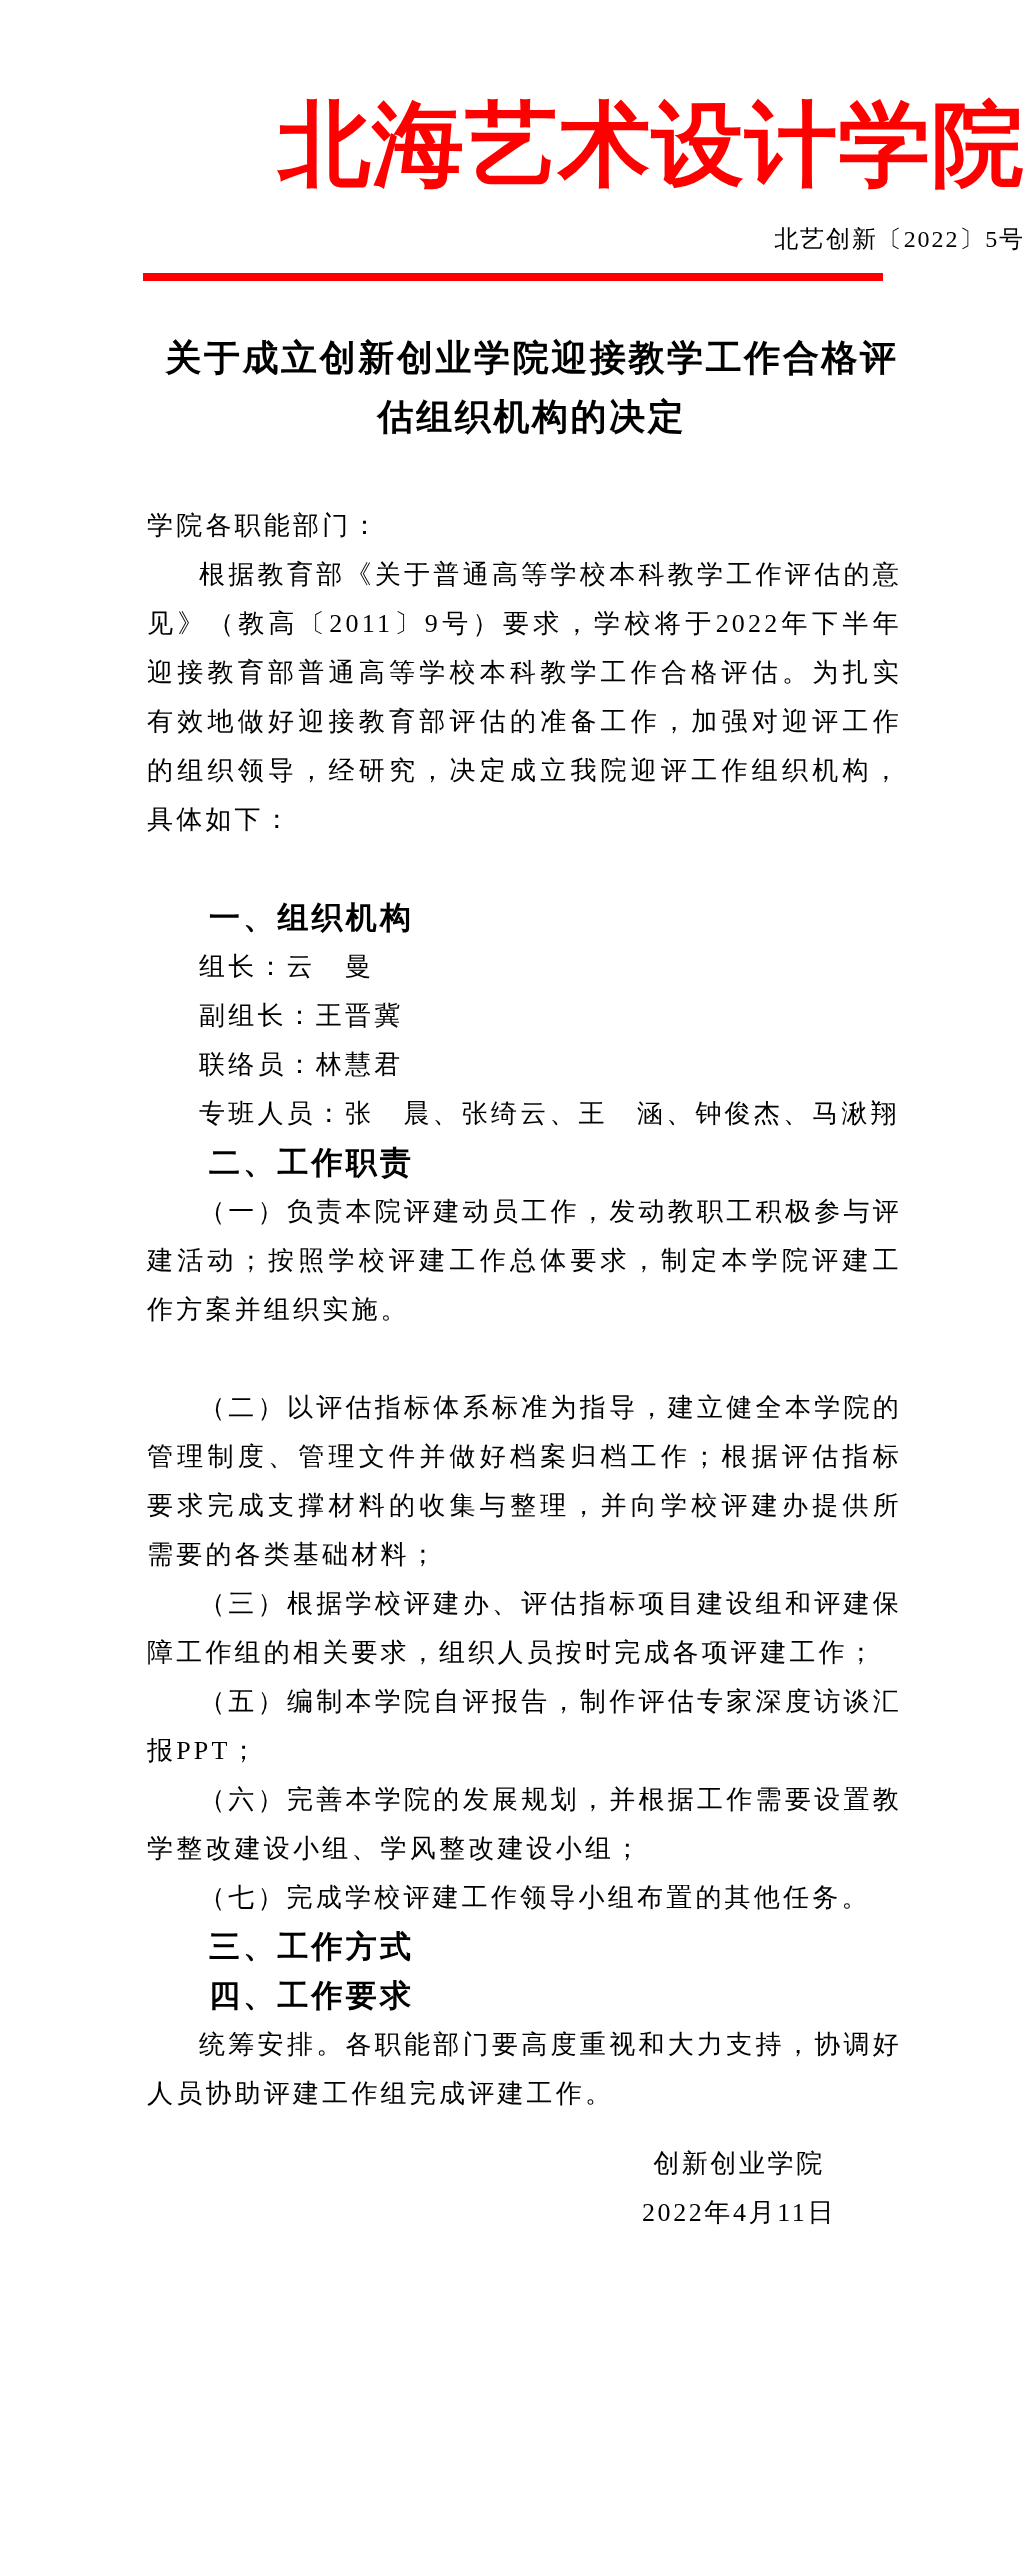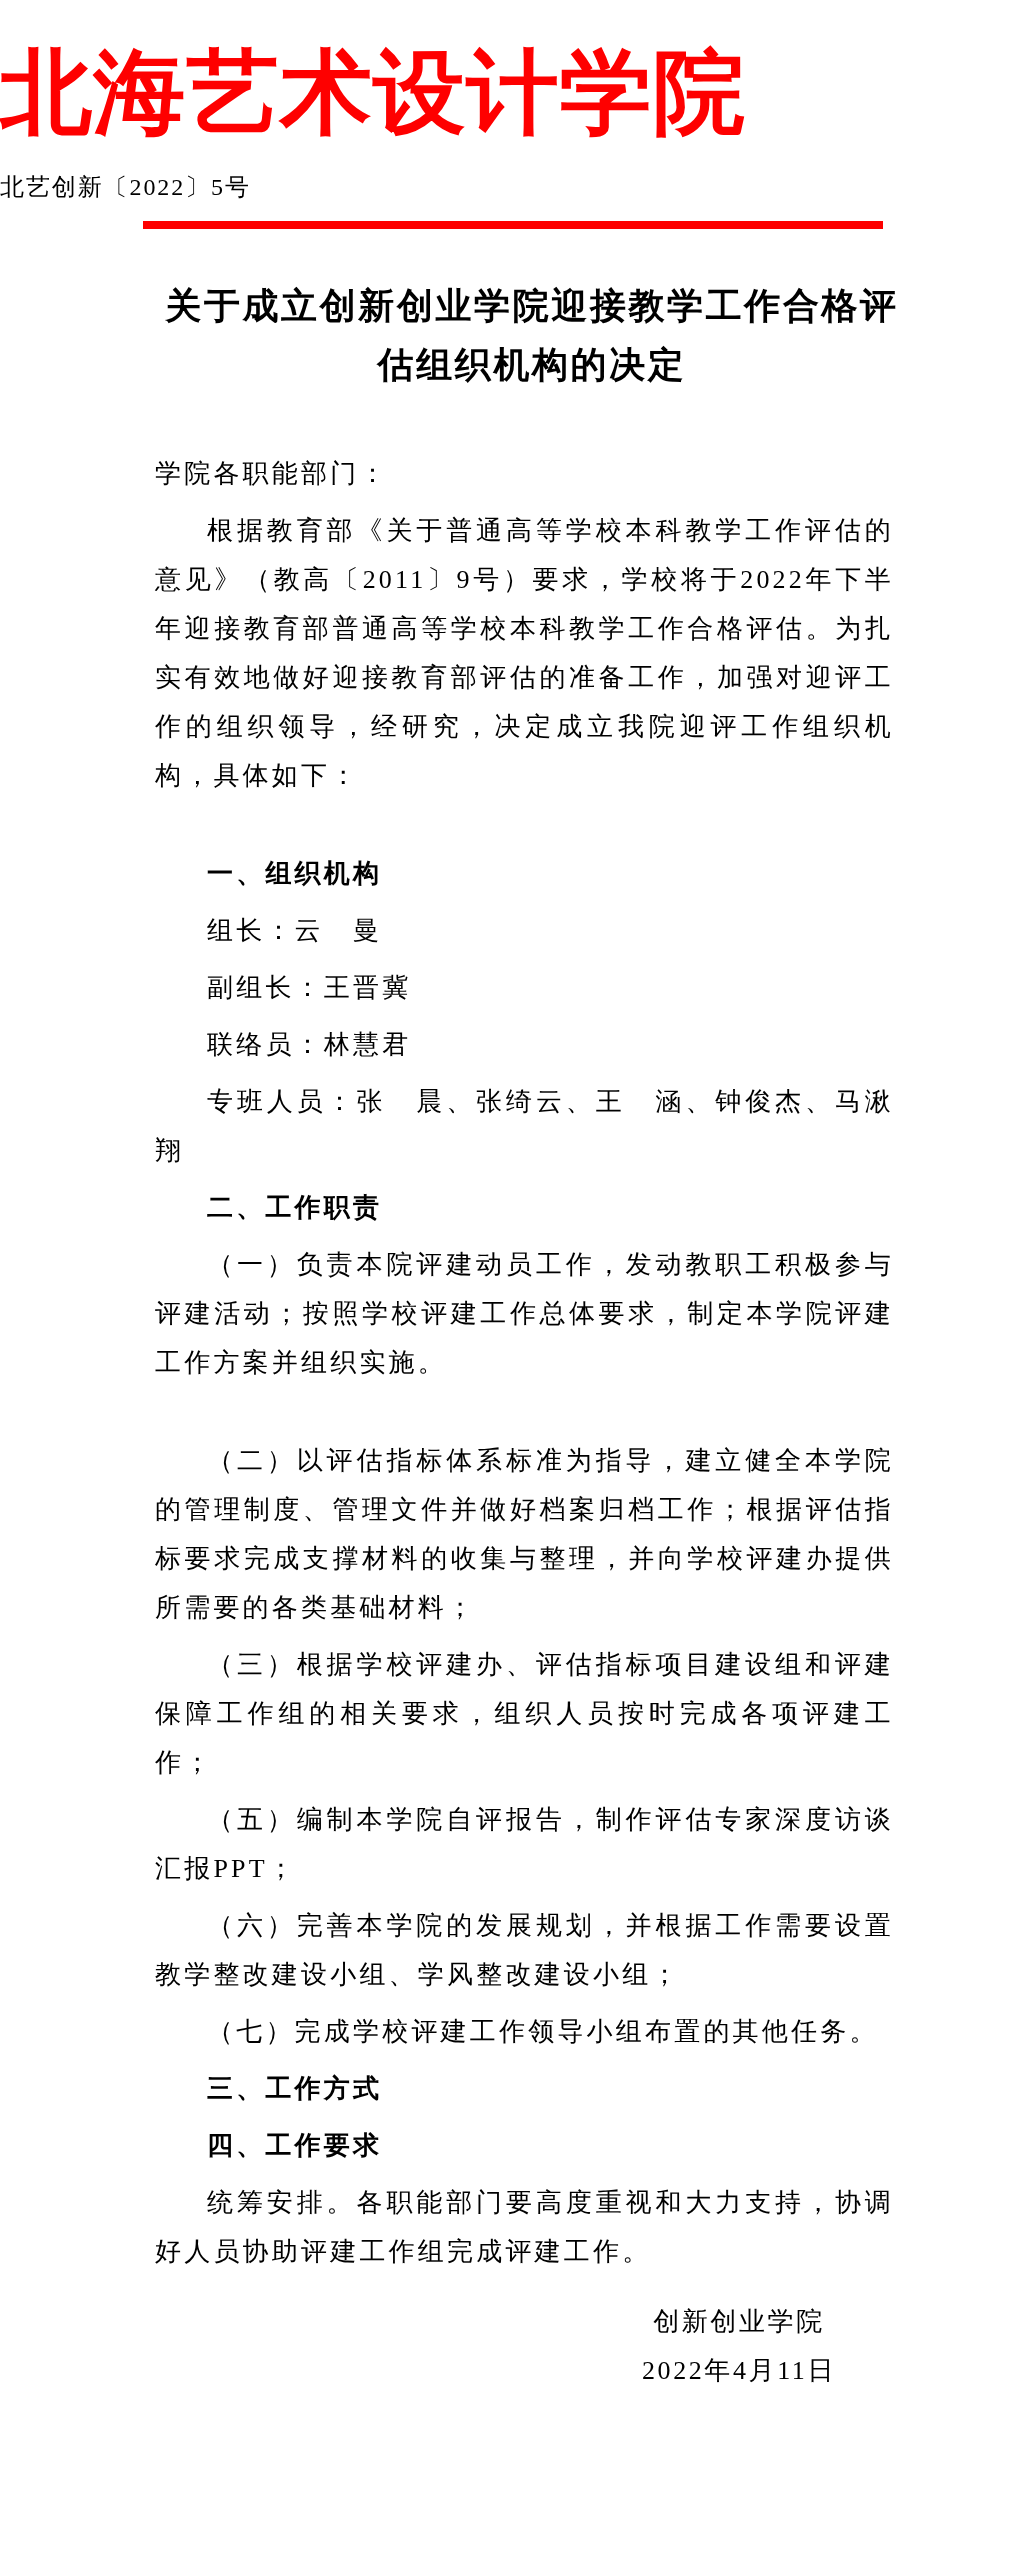--- a/index.html
+++ b/index.html
@@ -5,21 +5,21 @@
   html,body{margin:0;padding:0;background:#ffffff;}
   .page{
     position:relative;
     width:1025px;
     height:2576px;
     background:#ffffff;
     overflow:hidden;
     color:#000000;
     font-family:"Liberation Serif","DejaVu Serif",serif;
   }
-  .letterhead{ padding-top:42px; text-align:left; }
+  .letterhead{ padding-top:94px; text-align:right; }
   .org-name{
     font-size:92px;
     font-weight:bold;
     color:#fe0000;
     letter-spacing:1.3px;
     line-height:1.12;
     white-space:nowrap;
   }
   .doc-number{
     margin-top:26px;
@@ -41,26 +41,26 @@
     line-height:59px;
   }
   .doc-title span{display:block;text-align:center;}
   .body-text{
     margin:54px 123px 0 147px;
     font-size:26px;
     letter-spacing:3.2px;
     line-height:49px;
     text-align:justify;
   }
-  .p{ margin:8px; text-indent:2em; }
+  .p{ margin:0; text-indent:2em; }
   .salutation{ text-indent:0; }
   .heading{
     font-weight:bold;
     font-family:"Liberation Sans","DejaVu Sans",sans-serif;
-    font-size:26px;
+    font-size:31px;
     letter-spacing:3.2px;
   }
   .space-before{ margin-top:49px; }
   .signature{
     margin-top:21px;
     text-align:right;
     padding-right:189px;
     margin-left:11px;
   }
   .sig-block{ display:inline-block; text-align:center; }

